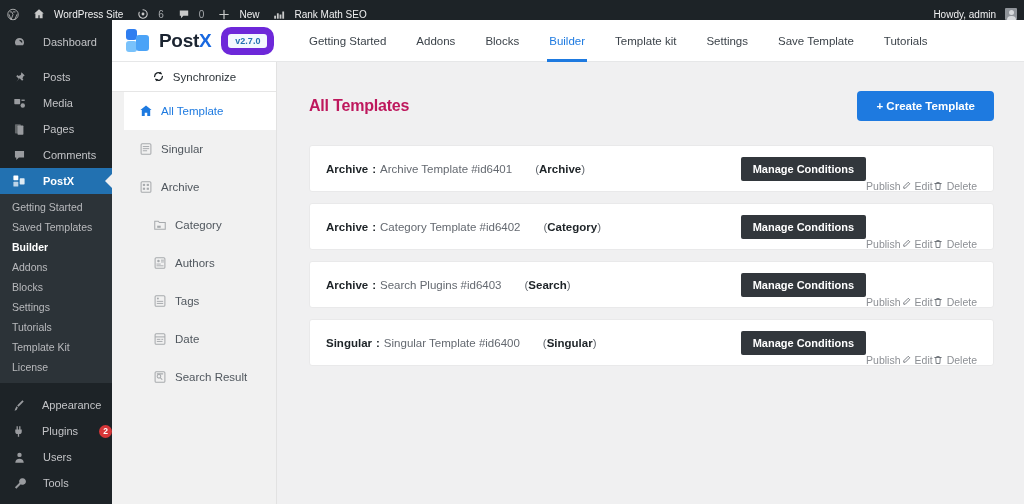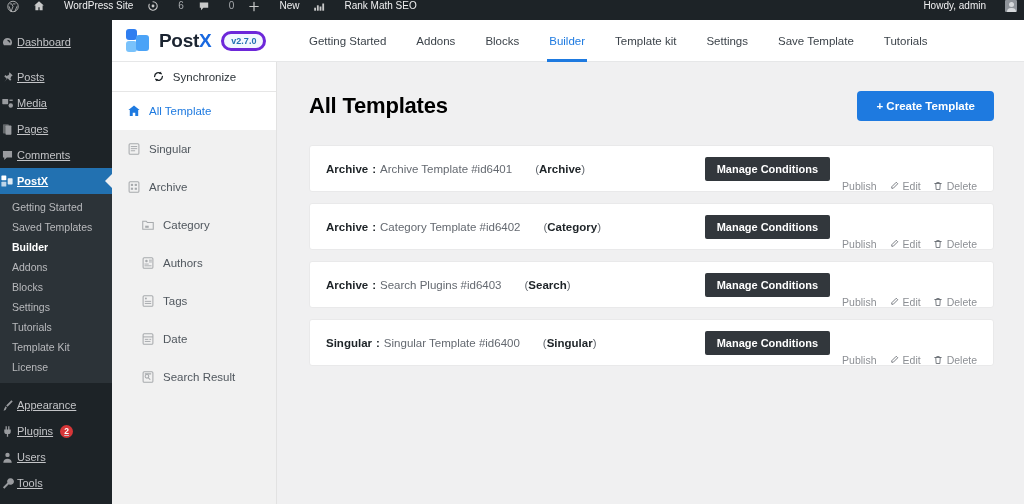--- a/index.html
+++ b/index.html
@@ -13,41 +13,41 @@
   .screen { position:relative; width:1024px; height:504px; }
 
   
   .adminbar {
     position:absolute; top:0; left:0; width:1024px; height:20px;
     background:#1d2327; color:#f0f0f1;
     display:flex; align-items:center; font-size:10px;
     z-index:50;
   }
   .ab-item {
-    display:flex; align-items:flex-start; gap:19px;
+    display:flex; align-items:flex-end; gap:9px;
     padding:0 7px; height:20px; color:#f0f0f1; white-space:nowrap;
   }
   .ab-spacer { flex:1 1 auto; }
   .ab-icon { display:inline-flex; align-items:center; justify-content:center; width:12px; height:12px; opacity:.88; }
   .ab-count { color:#a7aaad; }
   .ab-avatar {
     width:12px;height:12px;background:#8f949a;border-radius:1px;display:inline-block;
     position:relative;overflow:hidden;
   }
   .ab-avatar::after{content:"";position:absolute;width:5px;height:5px;border-radius:50%;background:#d6d9dc;top:2px;left:3.5px;}
   .ab-avatar::before{content:"";position:absolute;width:9px;height:5px;border-radius:4px 4px 0 0;background:#d6d9dc;bottom:-1px;left:1.5px;}
 
   
   .wpsidebar {
     position:absolute; top:20px; left:0; width:112px; height:484px;
     background:#1d2327; color:#c3c4c7; font-size:11px; overflow:hidden;
   }
   .wpmenu-item {
-    display:flex; align-items:center; gap:3px;
-    height:26px; padding:0 0; color:#c3c4c7; position:relative;text-decoration:underline;
+    display:flex; align-items:center; gap:17px;
+    height:26px; padding:0 12px; color:#c3c4c7; position:relative;
   }
   .wpmenu-item .mi-icon { width:14px;height:14px;display:inline-flex;align-items:center;justify-content:center;opacity:.75; }
   .wpmenu-item.active { background:#2271b1; color:#fff; font-weight:600; }
   .wpmenu-item.active .mi-icon { opacity:1; }
   .wpmenu-item.active::after{
     content:""; position:absolute; right:0; top:50%; transform:translateY(-50%);
     border-top:7px solid transparent; border-bottom:7px solid transparent;
     border-right:7px solid #f0f0f1;
   }
   .wpmenu-sep { height:9px; }
@@ -70,21 +70,21 @@
   }
   .px-brand { width:165px; display:flex; align-items:center; gap:7px; padding-left:14px; }
   .px-logo { width:26px; height:24px; position:relative; }
   .px-logo .sq { position:absolute; border-radius:3px; }
   .px-logo .sq-a { width:11px;height:11px;left:0;top:0;background:#2f7ef0; }
   .px-logo .sq-b { width:11px;height:11px;left:0;top:12px;background:#79c2fb; }
   .px-logo .sq-c { width:13px;height:16px;left:10px;top:6px;background:#4ba3f7; }
   .px-name { font-size:19px; font-weight:700; letter-spacing:-.3px; color:#1b2431; }
   .px-name .x { color:#1868e0; }
   .px-ver {
-    font-size:9px;color:#2271b1;border:3px solid #6d28d9;background:#f2f8fe;
+    font-size:9px;color:#2271b1;border:7px solid #6d28d9;background:#f2f8fe;
     border-radius:10px;padding:2px 7px;font-weight:600;margin-left:3px;
   }
   .px-tabs { display:flex; align-items:center; gap:0; height:42px; margin-left:17px; }
   .px-tab {
     position:relative; height:42px; display:flex; align-items:center;
     padding:0 15px; font-size:11.5px; color:#3c434a;
   }
   .px-tab.active { color:#1e7ae0; }
   .px-tab.active::after{
     content:""; position:absolute; left:13px; right:13px; bottom:0; height:3px; background:#1e7ae0;
@@ -94,50 +94,50 @@
   .px-side {
     position:absolute; top:62px; left:112px; width:165px; height:442px;
     background:#f1f1f1; border-right:1px solid #e2e2e2; overflow:hidden;
   }
   .sync-row {
     display:flex;align-items:center;gap:8px;height:30px;padding:0 14px;
     background:#fff;border-bottom:1px solid #e6e6e6;font-size:11.5px;color:#2c3338;justify-content:center;
   }
   .px-side-item {
     display:flex;align-items:center;gap:8px;height:38px;padding:0 14px;
-    font-size:11.5px;color:#50575e;
+    font-size:11.5px;color:#50575e;margin-left:12px;
   }
   .px-side-item.active { background:#fff; color:#1e7ae0; }
   .px-side-item.indent { padding-left:28px; }
   .px-side-item .s-icon { width:15px;height:15px;display:inline-flex;align-items:center;justify-content:center;color:#a7aaad; }
   .px-side-item.active .s-icon { color:#1e7ae0; }
 
   
   .px-main {
     position:absolute; top:62px; left:277px; width:747px; height:442px;
     background:#f0f0f1; overflow:hidden;
   }
   .main-inner { padding:28px 30px 0 32px; }
   .main-head { display:flex; align-items:center; justify-content:space-between; height:32px; }
-  .main-title { font-size:22px; font-weight:600; color:#000000; letter-spacing:-.2px; }
+  .main-title { font-size:16px; font-weight:600; color:#be185d; letter-spacing:-.2px; }
   .btn-create {
     background:#1e7ae0; color:#fff; font-size:11.5px; font-weight:600;
     border:none; border-radius:4px; padding:0 19px; height:30px; line-height:30px;
   }
   .tpl-list { margin-top:23px; display:flex; flex-direction:column; gap:11px; }
   .tpl-row {
     background:#fff; border:1px solid #e9e9ea; border-radius:3px;
     height:47px; display:flex; align-items:center; padding:0 16px;
   }
   .tpl-label { font-size:11.5px; color:#646970; display:flex; align-items:baseline; gap:4px; }
   .tpl-type { font-weight:700; color:#1d2327; }
   .tpl-colon { font-weight:700; color:#1d2327; }
   .tpl-paren { margin-left:19px; color:#646970;text-align:center; }
   .tpl-paren b { color:#1d2327; font-weight:700; }
-  .tpl-actions { margin-left:auto; display:flex; align-items:center; gap:12px; }
+  .tpl-actions { margin-left:auto; display:flex; align-items:center; gap:0; }
   .btn-manage {
     background:#32373c; color:#fff; font-size:11px; font-weight:600;
     border:none; border-radius:2px; height:24px; line-height:24px; padding:0 12px;
   }
   .act-link { font-size:10.5px; color:#8c8f94; display:flex; align-items:center; gap:3px;margin-top:35px; }
   .act-ico { width:11px;height:11px;display:inline-flex;align-items:center;justify-content:center; }
   svg { display:block; }
 </style>
 </head>
 <body>

